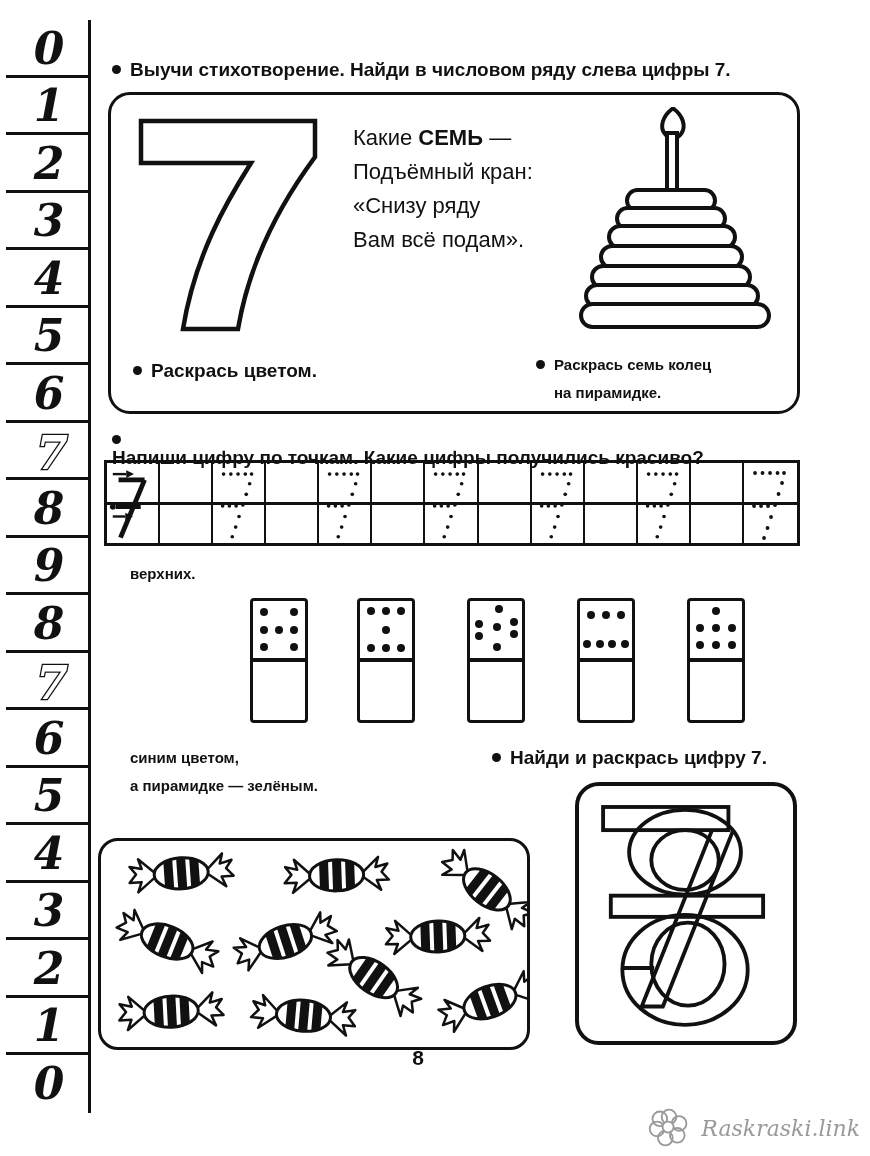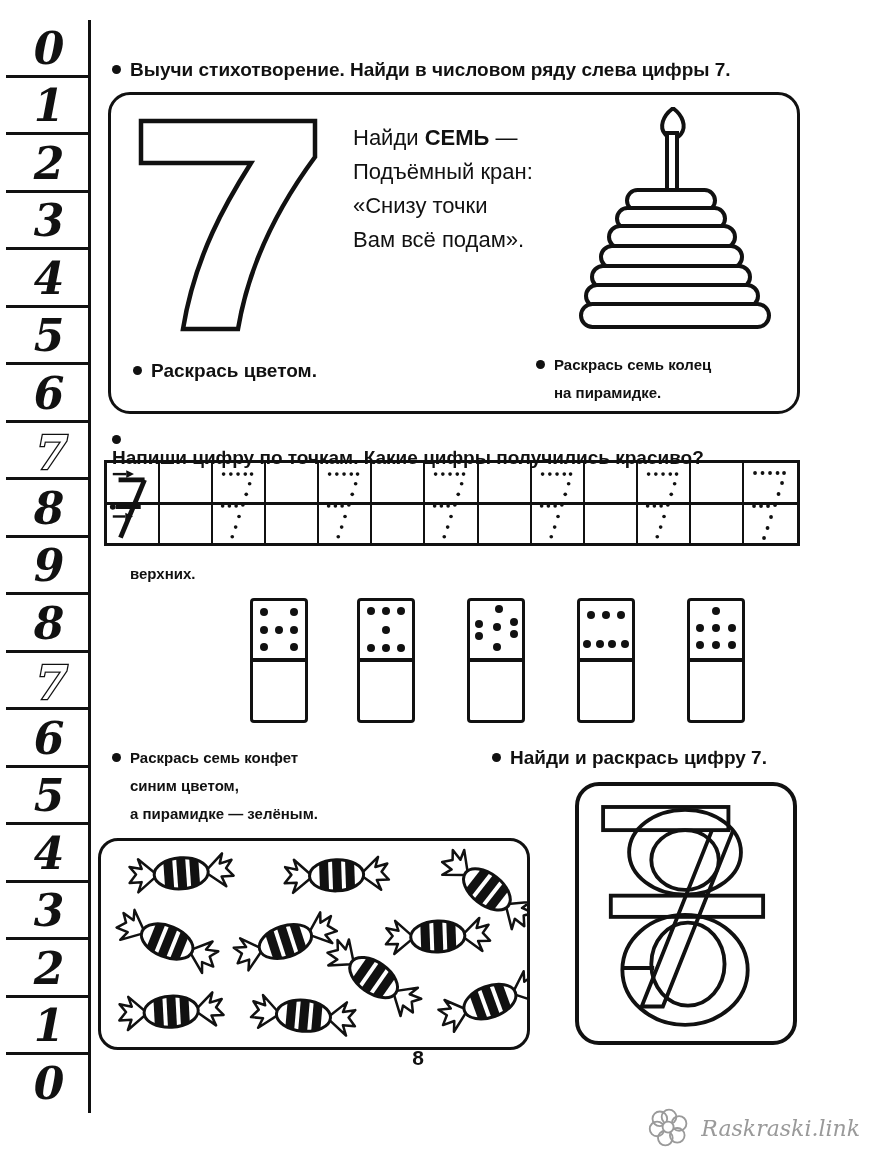--- a/index.html
+++ b/index.html
@@ -115,23 +115,23 @@
     <span class="txt">Выучи стихотворение. Найди в числовом ряду слева цифры 7.</span>
   </div>
 
   <div class="box1">
     <div class="big7">
       <svg viewBox="0 0 206 238">
         <path d="M16,16 H190 V52 C156,98 124,158 113,224 H58 C70,150 102,96 126,58 H16 Z" fill="none" stroke="#111" stroke-width="4.5" stroke-linejoin="miter"></path>
       </svg>
     </div>
     <div class="poem">
-      <div><span>Найди </span><b>СЕМЬ</b><span> —</span></div>
+      <div><span>Какие </span><b>СЕМЬ</b><span> —</span></div>
       <div>Подъёмный кран:</div>
-      <div>«Снизу точки</div>
+      <div>«Снизу ряду</div>
       <div>Вам всё подам».</div>
     </div>
     <div class="pyramid">
       <svg viewBox="0 0 200 235">
         <g fill="#fff" stroke="#111" stroke-width="4">
           <path d="M93,6 C84,13 80,24 86,31 C90,37 98,37 102,31 C108,23 103,12 95,6 Z"></path>
           <rect x="88" y="30" width="10" height="60"></rect>
           <rect x="48" y="87" width="88" height="21" rx="10.5"></rect>
           <rect x="38" y="105" width="108" height="21" rx="10.5"></rect>
           <rect x="30" y="123" width="126" height="22" rx="11"></rect>
@@ -303,24 +303,20 @@
       </div>
     </div>
 
   <div class="instr-block" style="left:112px;top:560px;width:680px;">
     <div class="cont">верхних.</div>
   </div>
 
   <div id="domino-row"></div>
 
   <div class="instr-block" style="left:112px;top:744px;">
-    <div class="first">
-      <span class="bullet"></span>
-      <span>Раскрась семь конфет</span>
-    </div>
     <div class="cont">синим цветом,</div>
     <div class="cont">а пирамидке — зелёным.</div>
   </div>
 
   <div class="instr" style="left:492px;top:744px;">
     <span class="bullet"></span>
     <span class="txt">Найди и раскрась цифру 7.</span>
   </div>
 
   <div class="candy-box">

